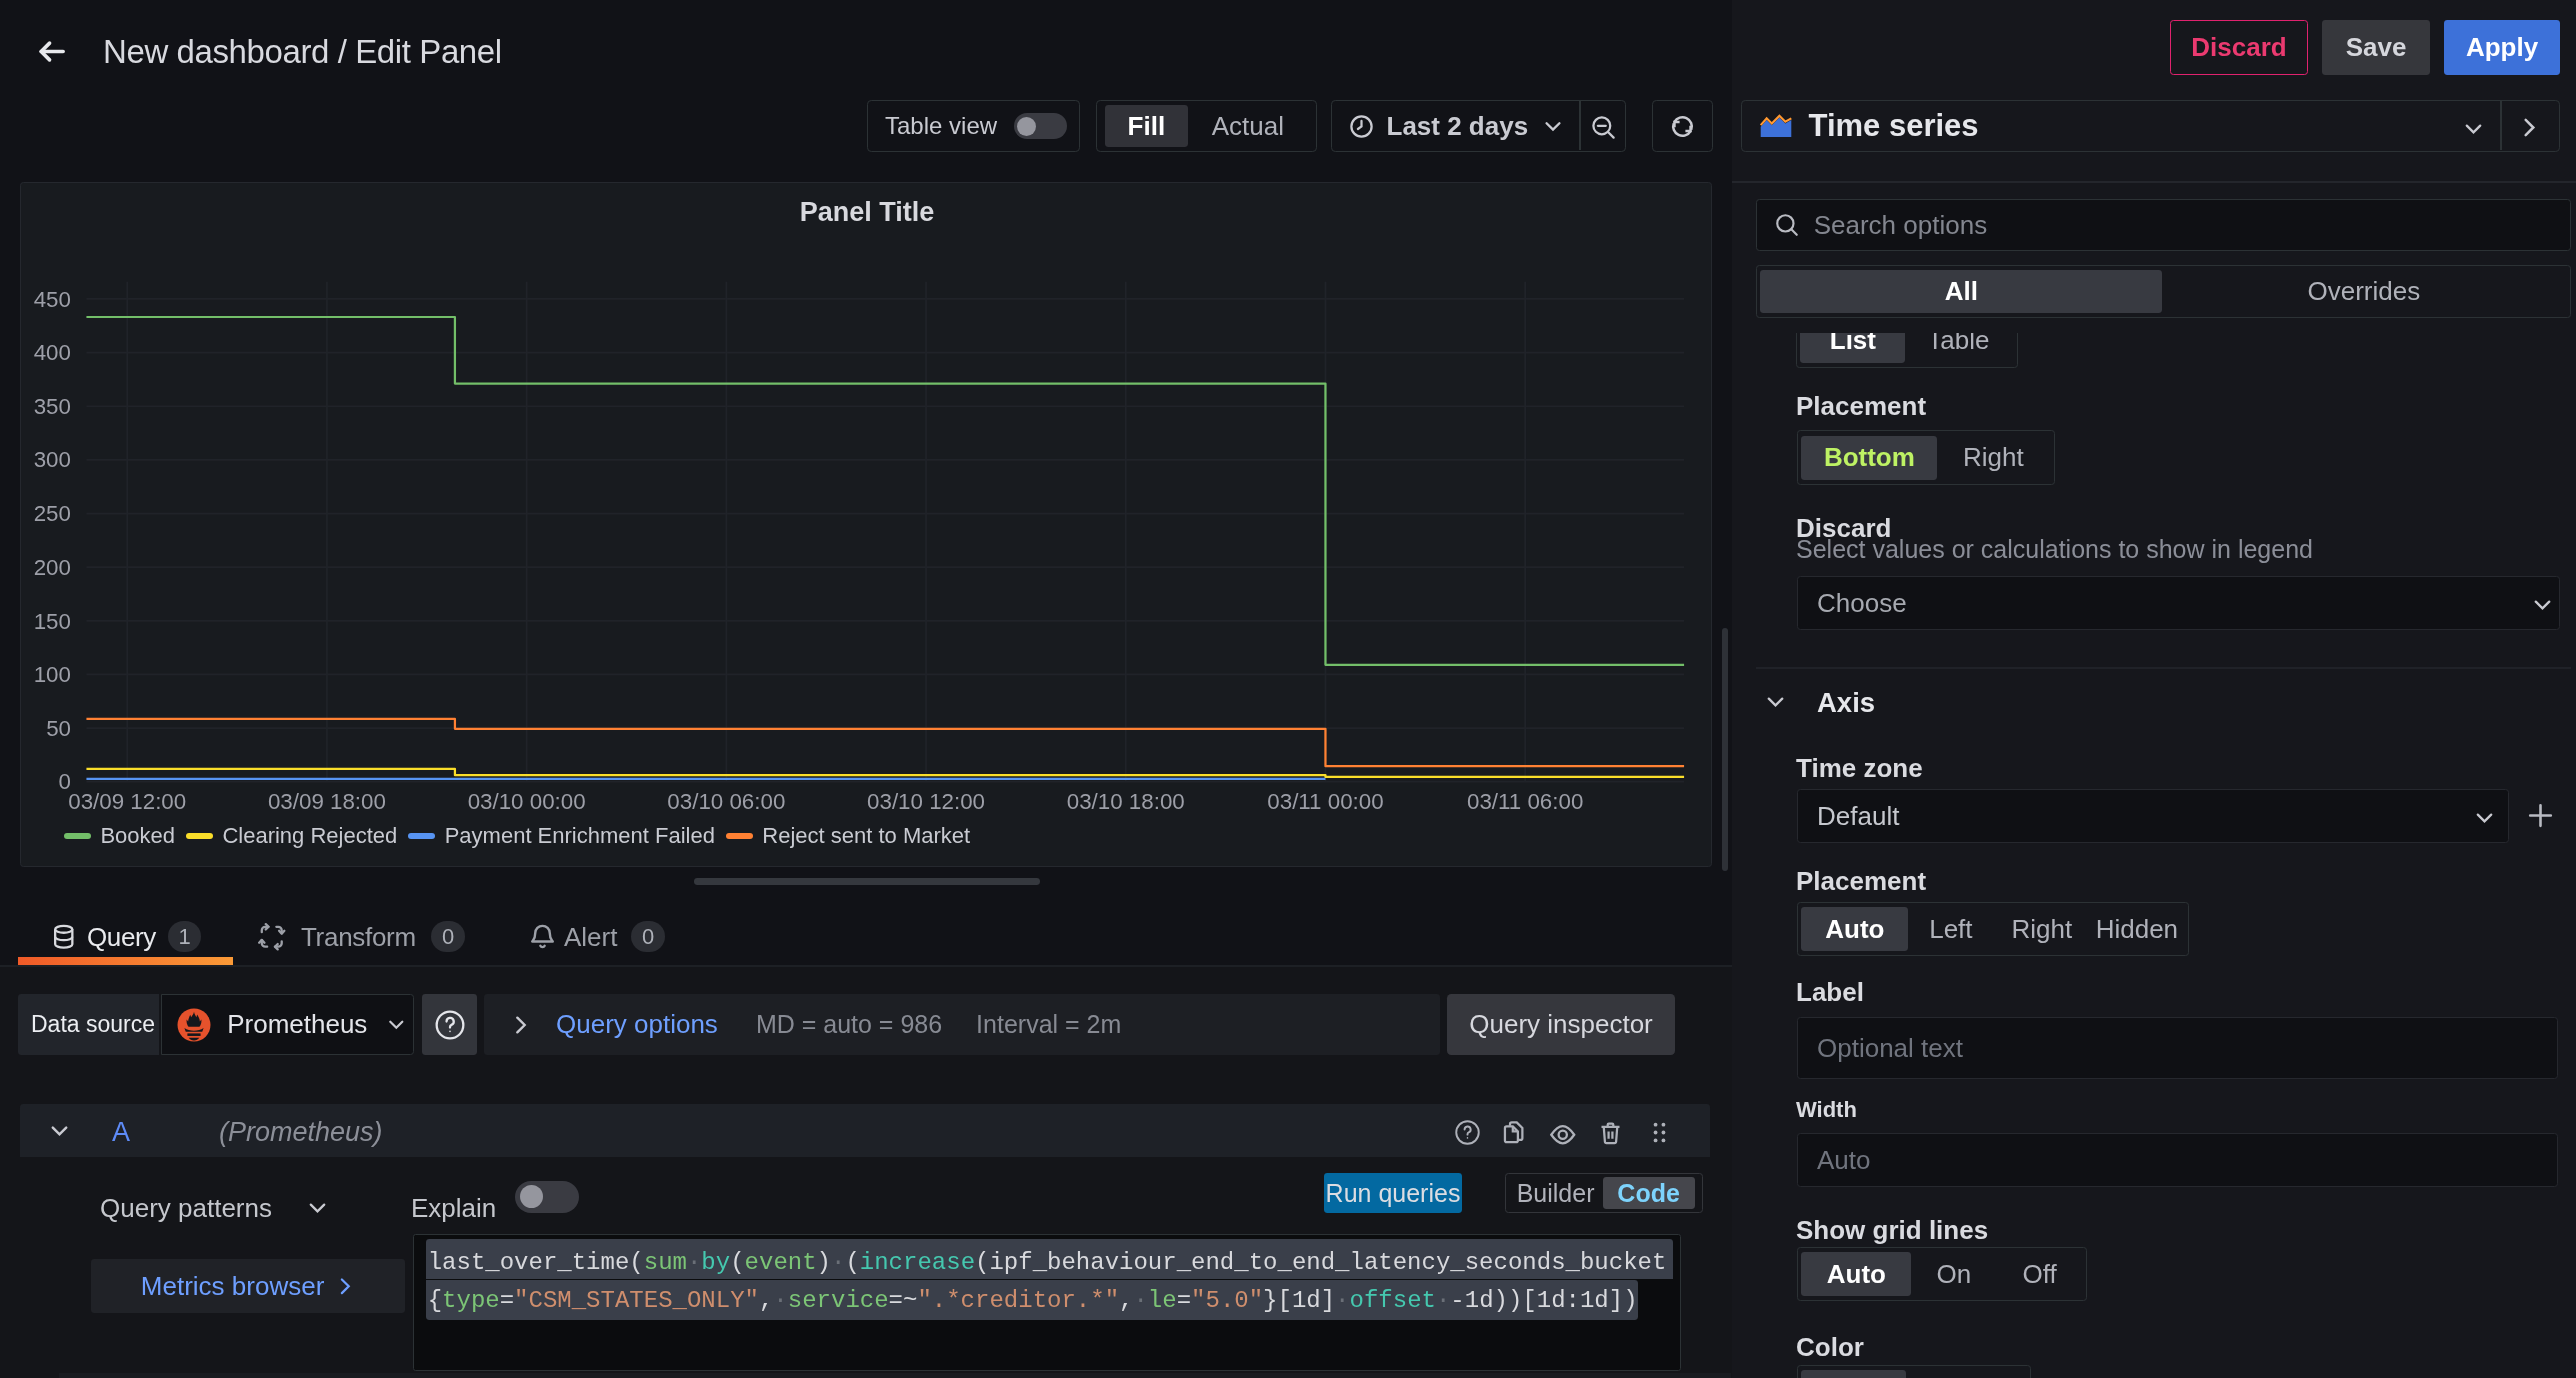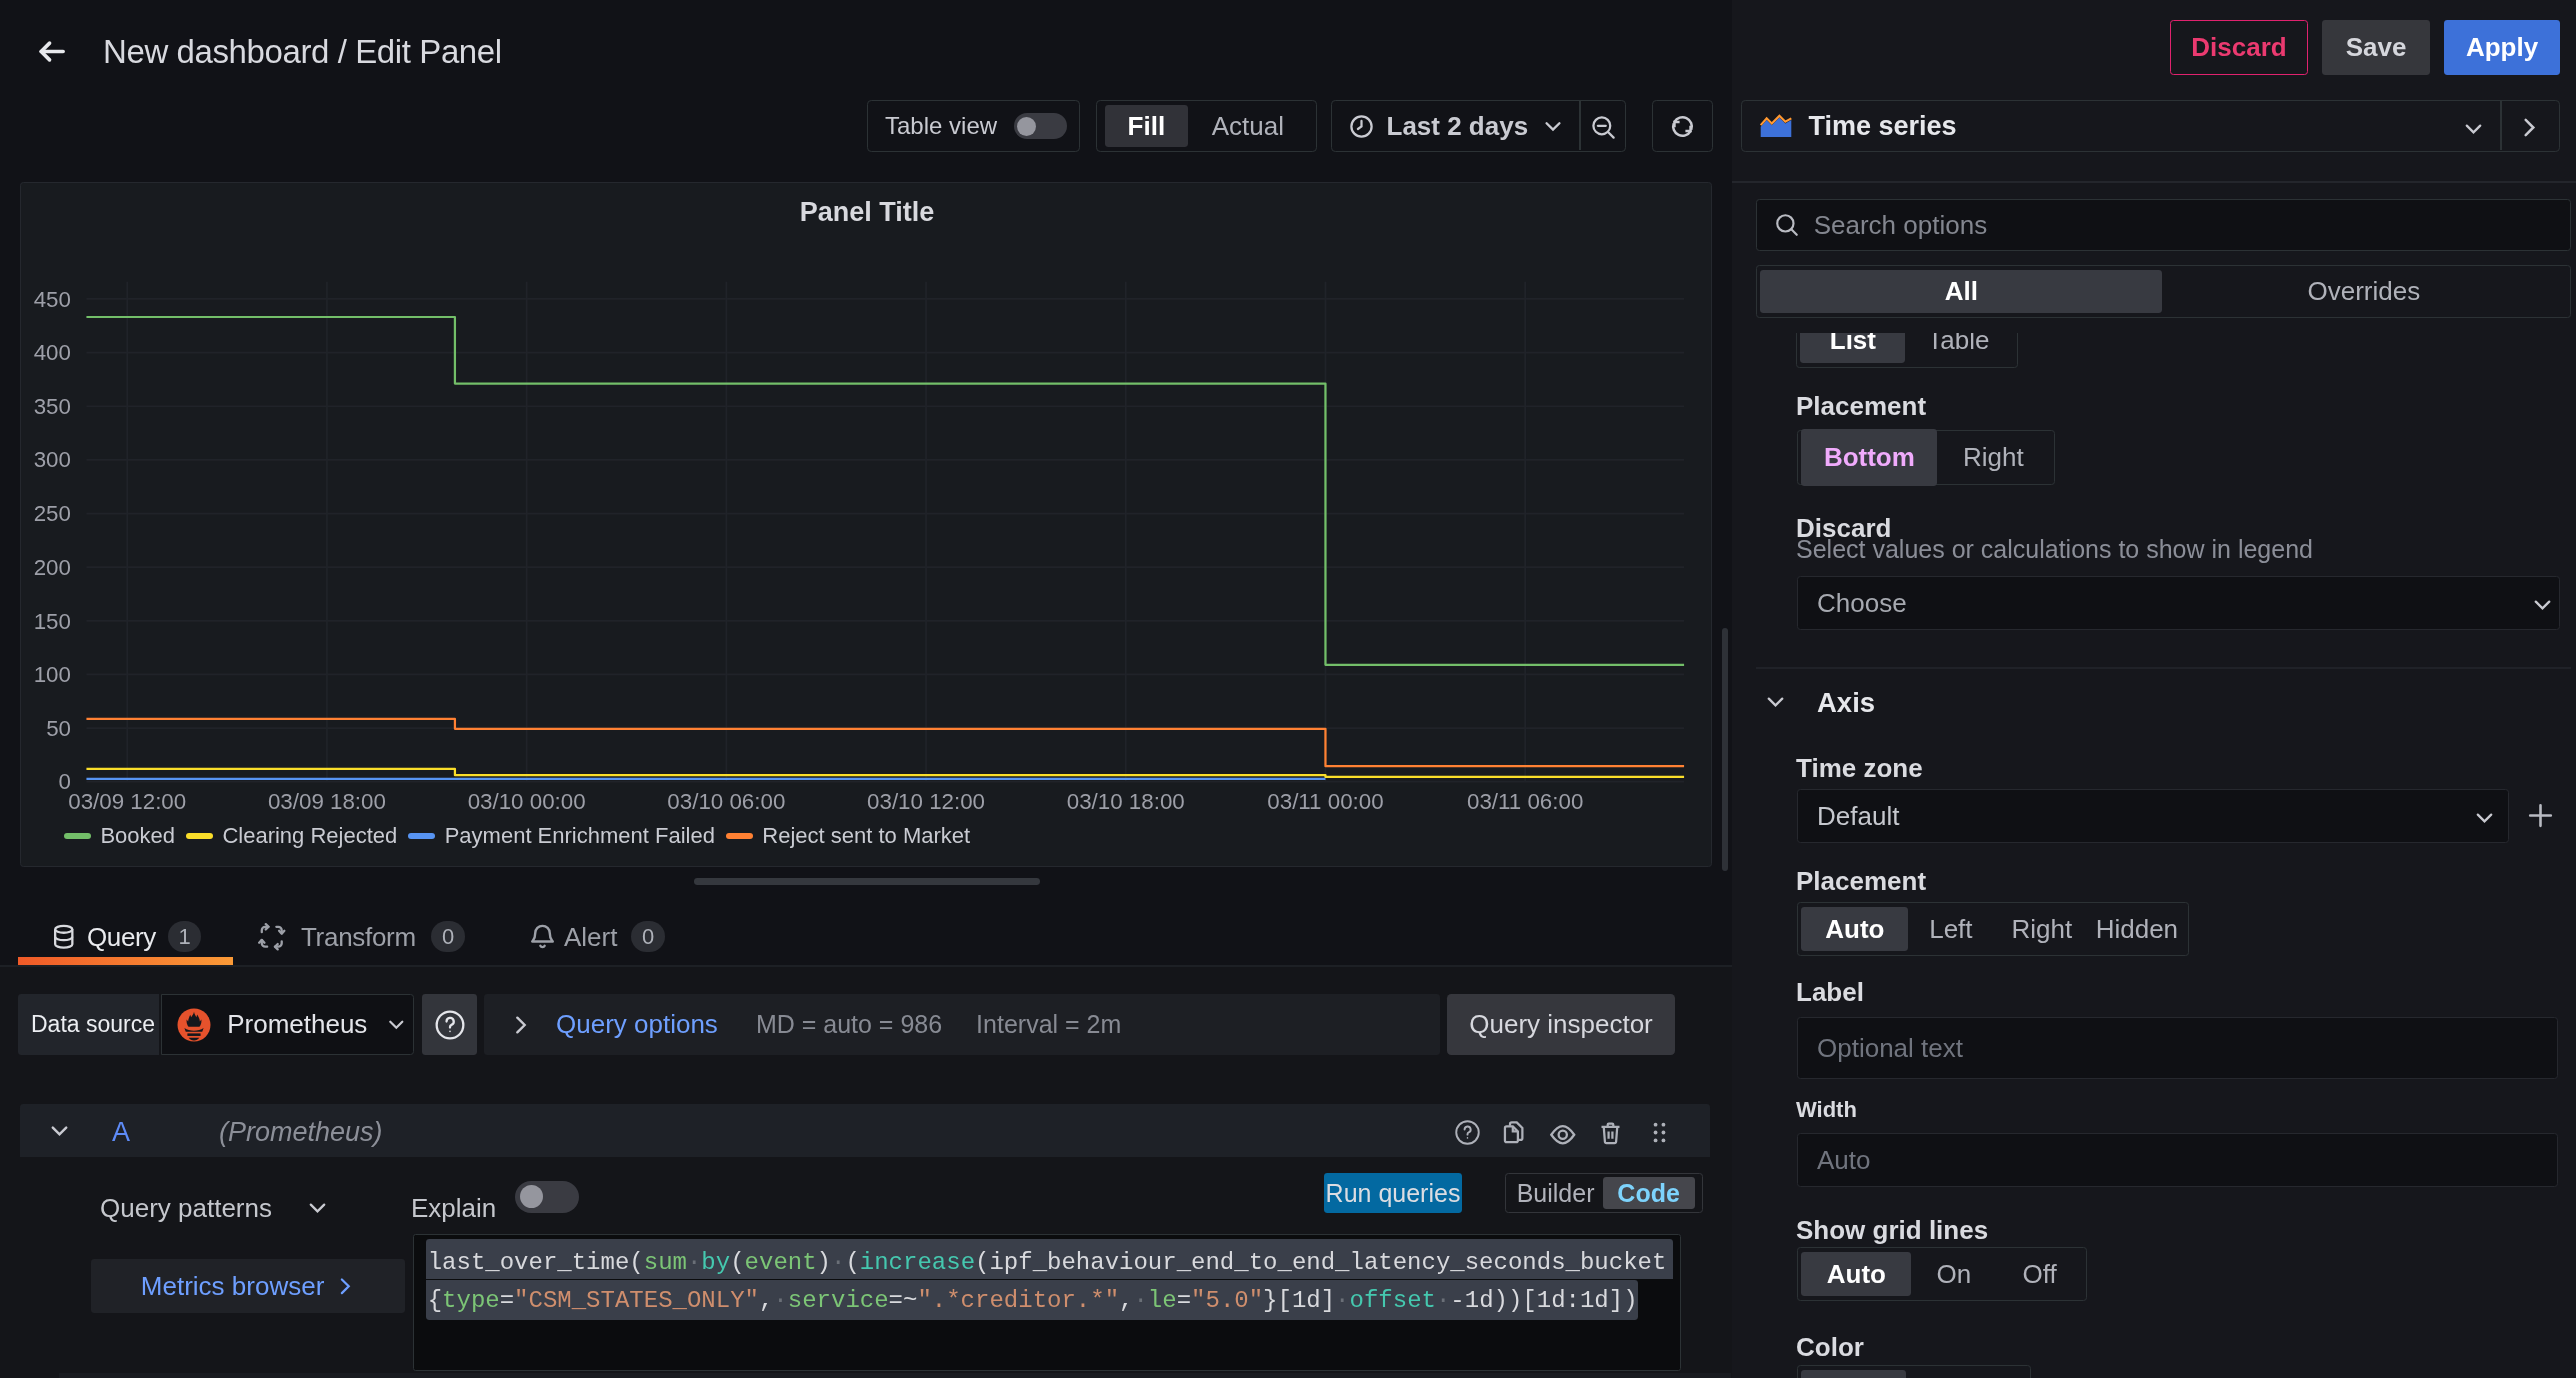--- a/index.html
+++ b/index.html
@@ -267,21 +267,21 @@
     <div class="abs" style="left:13.7px;top:8.6px;font-family:'Liberation Mono',monospace;font-size:24px;line-height:38px;white-space:pre;color:#d8d9dd;"><span>last_over_time(<span style="color:#7cc576">sum</span><span style="color:#6a6f77">·</span><span style="color:#45c8af">by</span>(<span style="color:#7cc576">event</span>)<span style="color:#6a6f77">·</span>(<span style="color:#45c8af">increase</span>(ipf_behaviour_end_to_end_latency_seconds_bucket
 {<span style="color:#7cc576">type</span>=<span style="color:#cf8e6d">"CSM_STATES_ONLY"</span>,<span style="color:#6a6f77">·</span><span style="color:#7cc576">service</span>=~<span style="color:#cf8e6d">".*creditor.*"</span>,<span style="color:#6a6f77">·</span><span style="color:#7cc576">le</span>=<span style="color:#cf8e6d">"5.0"</span>}[1d]<span style="color:#6a6f77">·</span><span style="color:#45c8af">offset</span><span style="color:#6a6f77">·</span>-1d))[1d:1d])</span></div>
   </div>
   <div class="abs" style="left:59px;top:1373px;width:1672px;height:6px;background:#191b20;"></div>
 
   <div class="bx flex" style="left:1741px;top:100px;width:819px;height:52px;border-color:#2c3235;">
     <svg style="margin-left:17px;" width="34" height="26" viewBox="0 0 40 30">
       <polygon points="2,28 2,16 9,8 15,14 24,5 31,12 38,8 38,28" fill="#3d71d9"></polygon>
       <polyline points="2,14 9,6 15,12 24,3 31,10 38,6" fill="none" stroke="#ff9830" stroke-width="2.5"></polyline>
     </svg>
-    <span style="font-size:27px;font-weight:700;color:#e6e7eb;margin-left:15.5px;">Time series</span>
+    <span style="font-size:31px;font-weight:700;color:#e6e7eb;margin-left:15.5px;">Time series</span>
     <svg class="abs" style="left:720px;top:15.5px;" width="23" height="23" viewBox="0 0 24 24" fill="none" stroke="#c9cad1" stroke-width="2.4" stroke-linecap="round">
         <path d="M5 9 l7 7 7-7"></path>
       </svg>
     <span class="abs" style="left:758px;top:0px;width:1.7px;height:49px;background:#2c3235;"></span>
     <svg class="abs" style="left:776px;top:14.6px;" width="23" height="23" viewBox="0 0 24 24" fill="none" stroke="#c9cad1" stroke-width="2.6" stroke-linecap="round">
         <path d="M8 4 l8 8 -8 8"></path>
       </svg>
   </div>
   <div class="abs" style="left:1732px;top:181px;width:844px;height:1.7px;background:#24262c;"></div>
 
@@ -298,21 +298,21 @@
   </div>
 
   <div class="abs" style="left:1756px;top:333px;width:815px;height:1045px;overflow:hidden;">
     <div class="abs flex" style="left:40px;top:-20px;width:222px;height:55px;border:1.7px solid #2c3235;border-radius:3.4px;padding:3.4px;">
       <span class="seg" style="width:105px;height:45px;background:#383a41;font-size:26px;font-weight:700;color:#fff;">List</span>
       <span class="seg" style="width:106px;height:45px;font-size:26px;color:#b0b2ba;">Table</span>
     </div>
 
     <div class="abs" style="left:40px;top:58px;font-size:26px;font-weight:700;color:#dadbe0;">Placement</div>
     <div class="abs flex" style="left:41px;top:97px;width:258px;height:55px;border:1.7px solid #2c3235;border-radius:3.4px;padding:3.4px;">
-      <span class="seg" style="width:136px;height:57px;background:#383a41;font-size:26px;font-weight:700;color:#f0abfc;">Bottom</span>
+      <span class="seg" style="width:136px;height:44px;background:#383a41;font-size:26px;font-weight:700;color:#bef264;">Bottom</span>
       <span class="seg" style="width:112px;height:45px;font-size:26px;color:#b0b2ba;">Right</span>
     </div>
 
     <div class="abs" style="left:40px;top:180px;font-size:26px;font-weight:700;color:#dadbe0;">Discard</div>
     <div class="abs" style="left:40px;top:202px;font-size:25px;color:#8b8e98;">Select values or calculations to show in legend</div>
     <div class="abs flex" style="left:41px;top:243px;width:763px;height:54px;background:#0f1014;border:1.7px solid #26282e;border-radius:3.4px;">
       <span style="font-size:26px;color:#a6a9b0;margin-left:19px;">Choose</span>
       <svg class="abs" style="left:733px;top:15.5px;" width="23" height="23" viewBox="0 0 24 24" fill="none" stroke="#c9cad1" stroke-width="2.4" stroke-linecap="round">
           <path d="M5 9 l7 7 7-7"></path>
         </svg>

